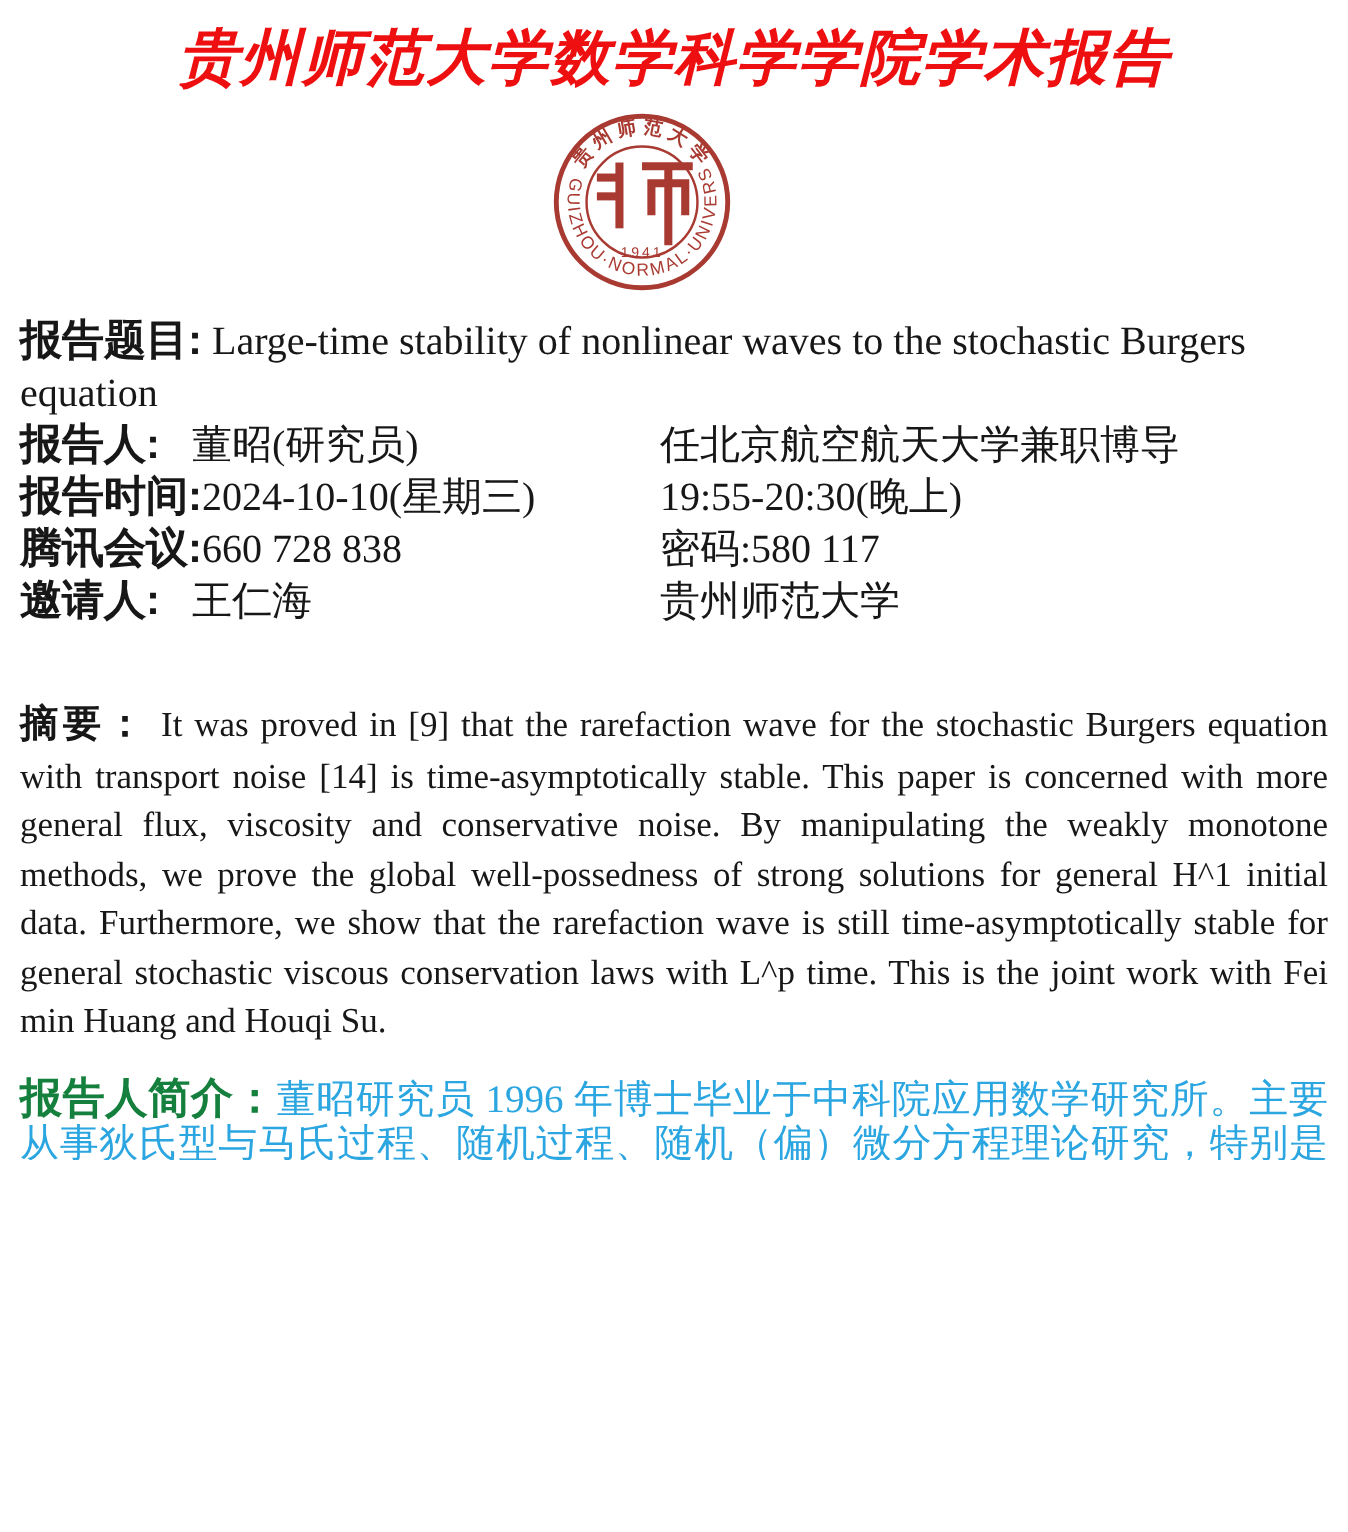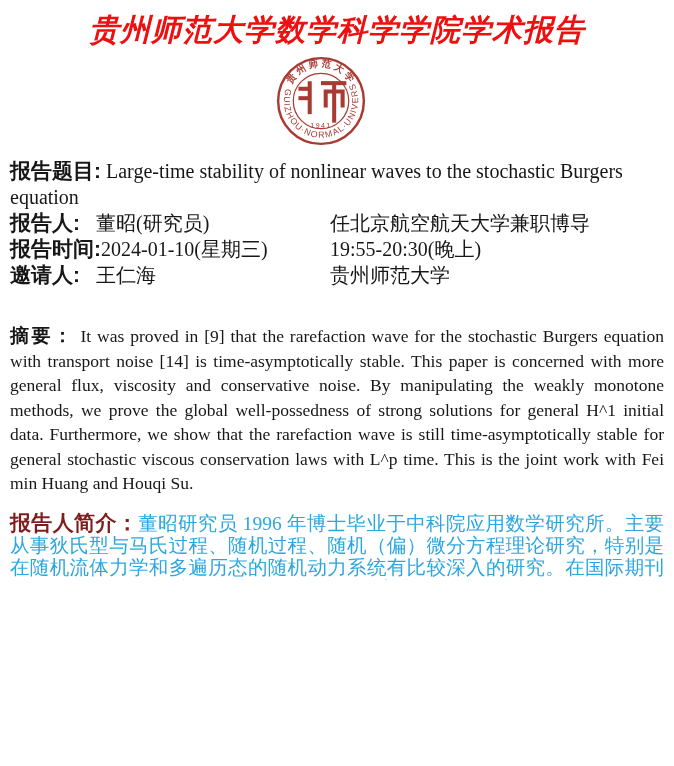--- a/index.html
+++ b/index.html
@@ -24,21 +24,21 @@
   .grid{display:grid;grid-template-columns:320px 1fr;}
   .c1,.c2{margin:0;}
   .lbl{font-weight:bold;font-size:21px;font-family:"Liberation Sans","DejaVu Sans",sans-serif;margin-top:16px;}
   .gap{margin-left:16px;margin-top:12px;}
   .gap-s{margin-left:5px;}
 
   .abstract{margin:36px 0 0;text-align:justify;font-size:17.5px;line-height:24.5px;}
   .abs-lbl{font-size:19px;letter-spacing:1px;margin-right:6px;}
 
   .bio{margin:16px 0 0;text-align:justify;font-size:19.5px;line-height:22px;color:#2ca6e0;}
-  .bio-lbl{color:#7f1d1d;}
+  .bio-lbl{color:#15803d;}
 
   .welcome{
     margin:34px 0 0 10px;color:#1ba2ea;
     font-size:40px;line-height:48px;font-weight:bold;font-style:italic;
     letter-spacing:12px;white-space:nowrap;
   }
 </style>
 </head>
 <body>
 
@@ -80,25 +80,31 @@
 
     <div class="row grid">
       <p class="c1">
         <span class="lbl">报告人:</span><span class="gap">董昭(研究员)</span>
       </p>
       <p class="c2">任北京航空航天大学兼职博导</p>
     </div>
 
     <div class="row grid">
       <p class="c1">
-        <span class="lbl">报告时间:</span><span>2024-01-10(星期三)</span>
+        <span class="lbl">报告时间:</span><span>2024-10-10(星期三)</span>
       </p>
       <p class="c2">19:55-20:30(晚上)</p>
     </div>
 
+    <div class="row grid">
+      <p class="c1">
+        <span class="lbl">腾讯会议:</span><span>660 728 838</span>
+      </p>
+      <p class="c2">密码:580 117</p>
+    </div>
 
     <div class="row grid">
       <p class="c1">
         <span class="lbl">邀请人:</span><span class="gap">王仁海</span>
       </p>
       <p class="c2">贵州师范大学</p>
     </div>
 
   </div>
 

